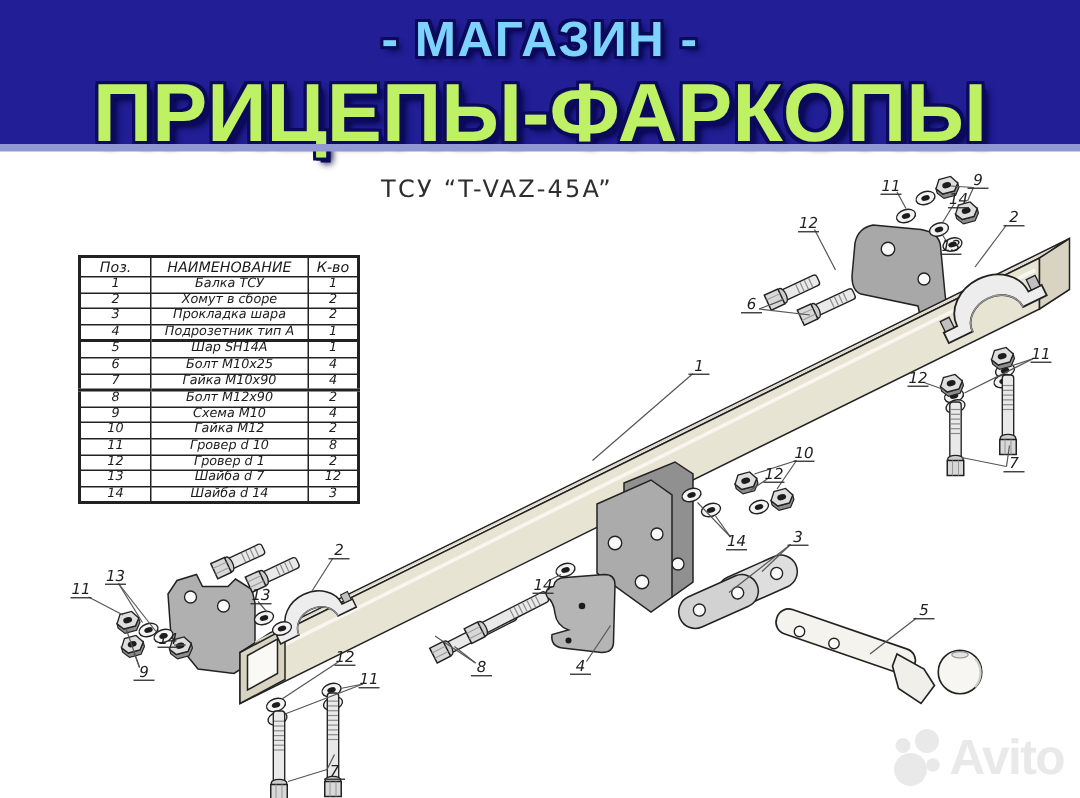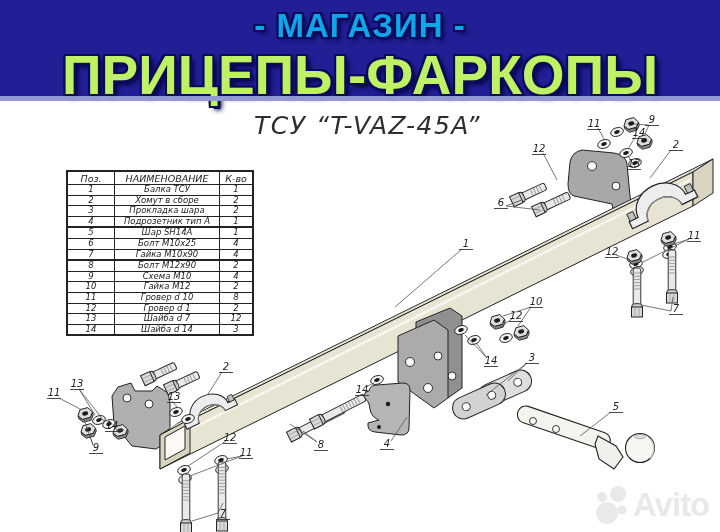--- a/index.html
+++ b/index.html
@@ -9,23 +9,23 @@
   .banner{position:absolute;left:0;top:0;width:720px;height:96px;text-align:center;}
   .banner-line1{padding-top:7px;font-size:33px;font-weight:bold;letter-spacing:1px;
     text-shadow:2px 0 0 #0c0a5a,-2px 0 0 #0c0a5a,0 2px 0 #0c0a5a,0 -2px 0 #0c0a5a,
     2px 2px 0 #0c0a5a,-2px -2px 0 #0c0a5a,2px -2px 0 #0c0a5a,-2px 2px 0 #0c0a5a,3px 3px 4px #00003a;}
   .banner-line2{margin-top:-2px;font-size:55px;font-weight:bold;letter-spacing:0px;
     text-shadow:2px 0 0 #0c0a5a,-2px 0 0 #0c0a5a,0 2px 0 #0c0a5a,0 -2px 0 #0c0a5a,
     3px 3px 0 #0c0a5a,-2px -2px 0 #0c0a5a,2px -2px 0 #0c0a5a,-2px 2px 0 #0c0a5a,4px 4px 5px #00003a;}
   .banner-strip{position:absolute;left:0;top:96px;width:720px;height:5px;}
   
   .drawing-title{position:absolute;left:254px;top:113px;font-family:"DejaVu Sans",sans-serif;
-    font-style:italic;font-size:25px;letter-spacing:1.5px;color:#2e2e2e;line-height:26px;white-space:nowrap;}
+    font-size:16px;letter-spacing:1.5px;color:#2e2e2e;line-height:26px;white-space:nowrap;}
   
-  .parts-table{position:absolute;left:66px;top:170px;border-collapse:collapse;border:2px solid #222;
+  .parts-table{position:absolute;left:52px;top:170px;border-collapse:collapse;border:2px solid #222;
     font-family:"DejaVu Sans",sans-serif;font-style:italic;color:#1b1b1b;}
   .parts-table th{border:1px solid #222;font-weight:normal;font-size:9.5px;height:12px;padding:0 2px;}
   .parts-table td{border:1px solid #222;font-size:8.5px;height:9.6px;line-height:9.6px;
     padding:0 2px;text-align:center;white-space:nowrap;}
   .parts-table th:nth-child(1){width:42px}
   .parts-table th:nth-child(2){width:100px}
   .parts-table th:nth-child(3){width:28px}
   .parts-table tr.thick-top td{border-top:2px solid #222;}
   
   .diagram-svg{position:absolute;left:0;top:0;width:720px;height:532px;}
@@ -34,21 +34,21 @@
   .watermark{position:absolute;left:594px;top:485px;display:flex;align-items:center;gap:3px;}
   .watermark-text{font-size:33px;font-weight:bold;letter-spacing:-1px;color:#e9e9e9;
     font-family:"Liberation Sans",sans-serif;}
 </style>
 </head>
 <body>
 
 <div id="page">
 
   <div class="banner" style="background: rgb(33, 30, 150);">
-    <div class="banner-line1" style="color: #0ea5e9;">- МАГАЗИН -</div>
+    <div class="banner-line1" style="color: #7dd3fc;">- МАГАЗИН -</div>
     <div class="banner-line2" style="color: #bef264;">ПРИЦЕПЫ-ФАРКОПЫ</div>
   </div>
   <div class="banner-strip" style="background: rgb(146, 152, 212);"></div>
 
   <div class="drawing-title">
     <div>ТСУ “T-VAZ-45A”</div>
   </div>
 
   <svg class="diagram-svg" viewBox="0 0 720 532">
 

